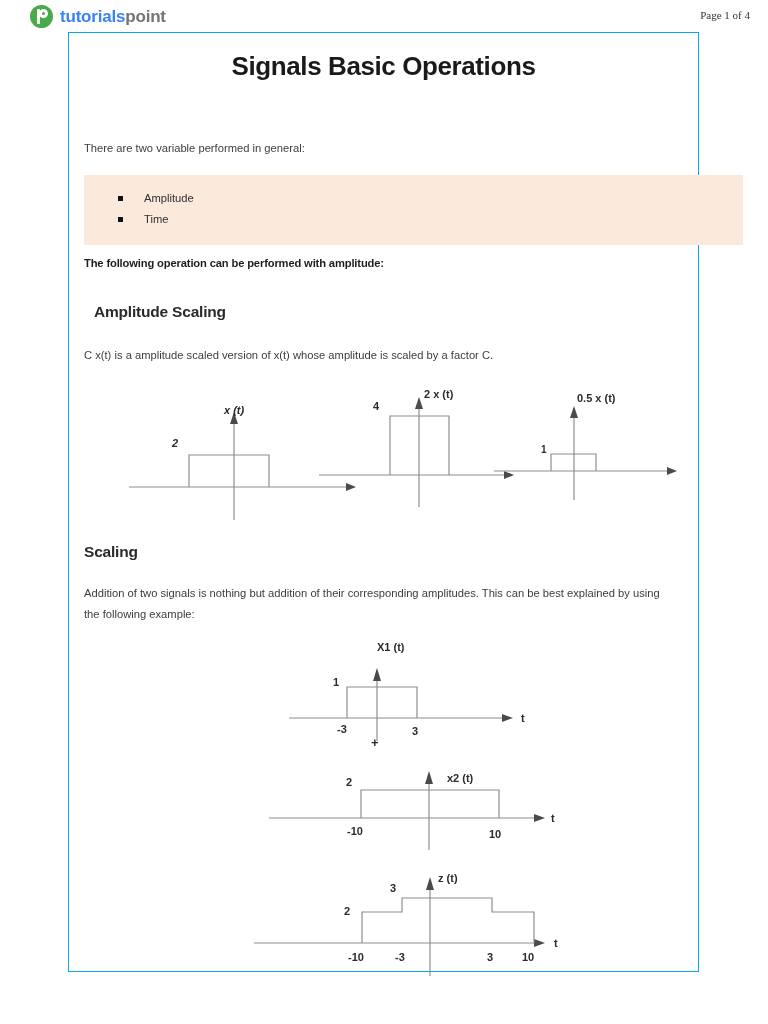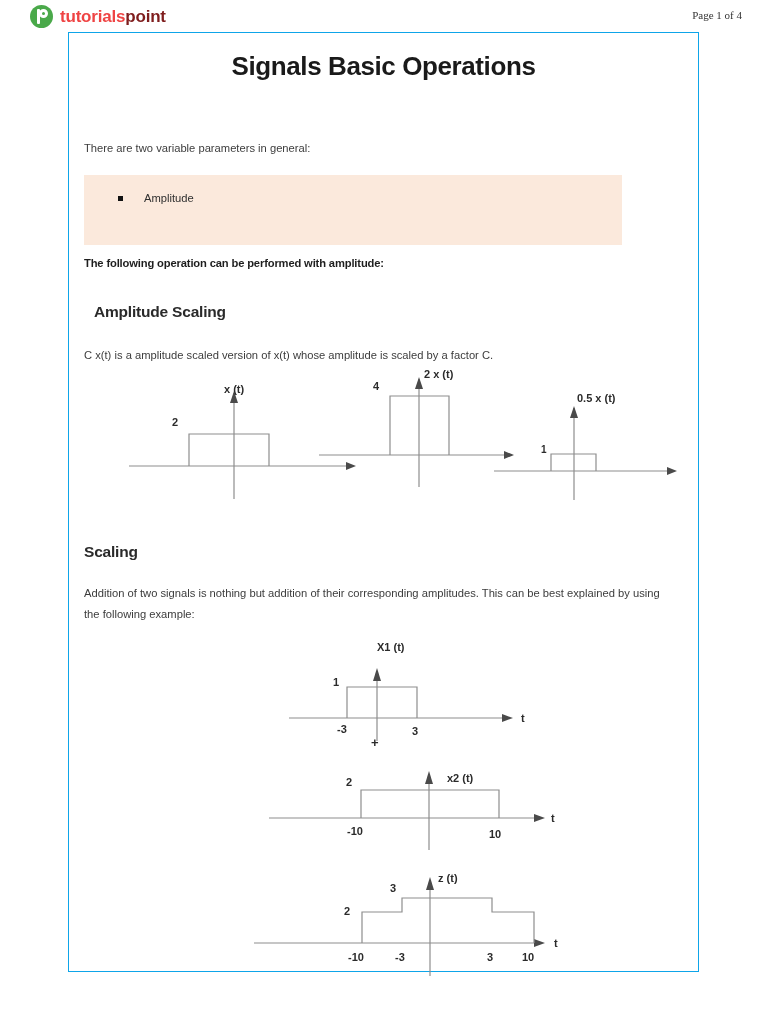--- a/index.html
+++ b/index.html
@@ -54,26 +54,26 @@
     border: 3px solid #ffffff;
     border-radius: 50%;
     box-sizing: border-box;
   }
   .brand-text {
     font-size: 17px;
     font-weight: 700;
     letter-spacing: -0.2px;
     white-space: nowrap;
   }
-  .brand-text .t1 { color: #ef4444; }
-  .brand-text .t2 { color: #7f1d1d; }
+  .brand-text .t1 { color: #3b82f6; }
+  .brand-text .t2 { color: #737373; }
 
   .page-indicator {
     position: absolute;
-    right: 26px; top: 9px;
+    right: 18px; top: 9px;
     font-family: "Liberation Serif", serif;
     font-size: 11px;
     color: #333333;
     white-space: nowrap;
     margin-left: 36px;
   }
 
   
   .sheet {
     position: absolute;
@@ -103,21 +103,21 @@
     font-size: 11.2px;
     line-height: 21px;
     color: #3c3c3c;
   }
   .para.p-intro { top: 105px; }
   .para.p-add   { top: 550px; width: 585px; }
 
   .callout {
     position: absolute;
     left: 15px; top: 142px;
-    width: 538px;
+    width: 659px;
     height: 70px;
     background: #fbe9dc;
     box-sizing: border-box;
   }
   .callout ul {
     margin: 0;
     padding: 13px 0 0 34px;
     list-style: none;
   }
   .callout li {
@@ -154,22 +154,22 @@
   }
   .h2.h-amp { top: 270px; margin-left: 10px; }
   .h2.h-add { top: 510px; }
 
   
   .fig {
     position: absolute;
   }
   .fig svg { display: block; }
 
-  .f-scale1 { left: 55px;  top: 338px; }
-  .f-scale2 { left: 245px; top: 324px; }
+  .f-scale1 { left: 55px;  top: 359px; font-style: italic; }
+  .f-scale2 { left: 245px; top: 344px; }
   .f-scale3 { left: 420px; top: 355px; }
   .f-x1     { left: 180px; top: 602px; }
   .f-x2     { left: 180px; top: 725px; }
   .f-z      { left: 175px; top: 825px; }
 
   .axis    { stroke: #8e8e8e; stroke-width: 1.2; fill: none; }
   .wave    { stroke: #8e8e8e; stroke-width: 1.2; fill: none; }
   .arrowhd { fill: #4a4a4a; }
   .lbl {
     font-family: "Liberation Sans", sans-serif;
@@ -204,25 +204,26 @@
     <span class="brand-mark"></span>
     <span class="brand-text"><span class="t1">tutorials</span><span class="t2">point</span></span>
   </div>
   <div class="page-indicator">Page 1 of 4</div>
 </div>
 
 <div class="sheet">
 
   <div class="doc-title">Signals Basic Operations</div>
 
-  <div class="para p-intro">There are two variable parameters in general:</div>
+  <div class="para p-intro">There are two variable performed in general:</div>
 
   <div class="callout">
     <ul>
       <li>Amplitude</li>
+      <li>Time</li>
     </ul>
   </div>
 
   <div class="lead-bold">The following operation can be performed with amplitude:</div>
 
   <div class="h2 h-amp">Amplitude Scaling</div>
   <div class="para" style="top:312px">C x(t) is a amplitude scaled version of x(t) whose amplitude is scaled by a factor C.</div>
 
   <div class="fig f-scale1">
     <svg width="235" height="135" viewBox="0 0 235 135">

